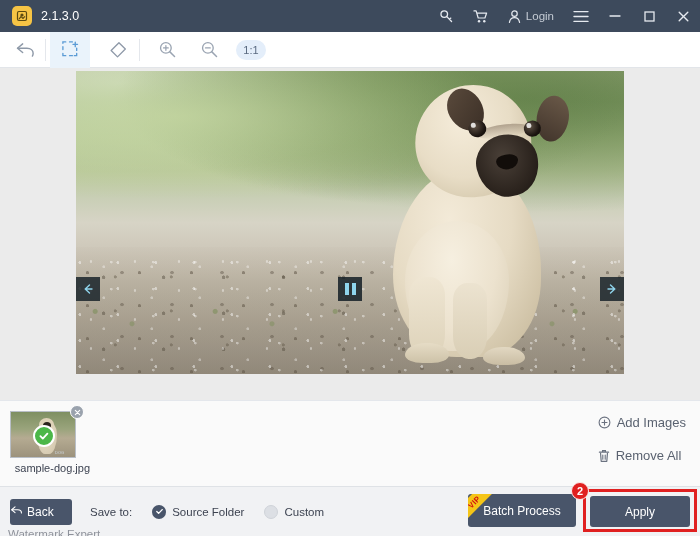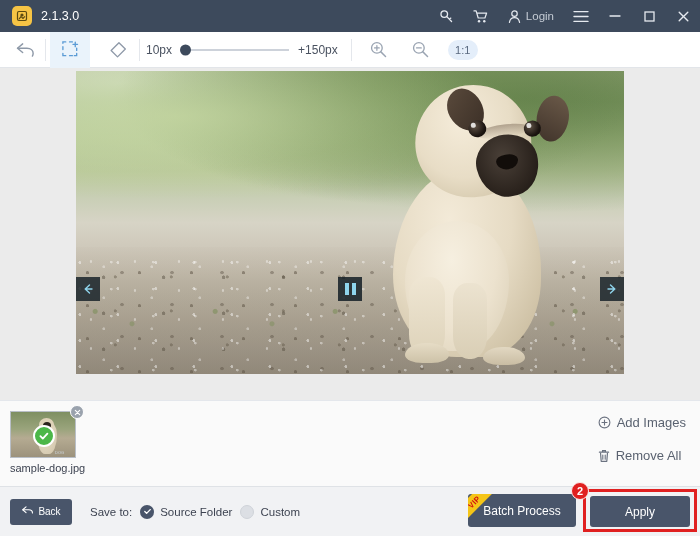--- a/index.html
+++ b/index.html
@@ -294,47 +294,47 @@
   .thumb-close {
     position: absolute; left: 60px; top: -6px; width: 14px; height: 14px;
     border-radius: 50%; background: #9aa2ad; color: #fff;
     display: flex; align-items: center; justify-content: center;
     font-size: 9px; border: 1.5px solid #ffffff;
   }
   .thumb-wm {
     position: absolute; left: 44px; top: 38px; font-size: 4px; color: #cfd8e0;
   }
   .thumb-name {
-    margin-top: 4px; font-size: 11px; color: #3d4351; text-align: left;
+    margin-top: 4px; font-size: 11px; color: #3d4351; text-align: right;
     width: 80px;
   }
   .strip-actions {
     position: absolute; right: 14px; top: 14px;
     display: flex; flex-direction: column; gap: 18px; align-items: flex-start;
   }
   .strip-action {
     display: flex; align-items: center; gap: 6px;
     font-size: 13px; color: #5a6270;
   }
   .strip-action svg { display: block; }
 
   
   .bottombar {
     position: absolute; left: 0; top: 486px; width: 700px; height: 50px;
     background: #f1f2f4; border-top: 1px solid #dfe2e6;
     display: flex; align-items: center;
   }
   .btn-back {
     margin-left: 10px; width: 62px; height: 26px; border-radius: 3px;
-    background: #49556a; color: #ffffff; font-size: 10px;
-    display: flex; align-items: center; justify-content: center; gap: 4px;
+    background: #49556a; color: #ffffff; font-size: 12px;
+    display: flex; align-items: center; gap: 4px;
     flex: none;
   }
   .saveto-label { margin-left: 18px; font-size: 11.5px; color: #3d4351; }
-  .radio-opt { display: flex; align-items: center; gap: 6px; margin-left: 8px; }
+  .radio-opt { display: flex; align-items: center; gap: 6px; margin-left: 20px; }
   .radio-on {
     width: 14px; height: 14px; border-radius: 50%; background: #49556a;
     display: flex; align-items: center; justify-content: center;
   }
   .radio-off {
     width: 14px; height: 14px; border-radius: 50%;
     background: #dcdfe4; border: 1px solid #cfd3d9;
   }
   .radio-text { font-size: 11.5px; color: #3d4351; }
 
@@ -438,27 +438,20 @@
         <path d="M2 3.5 V2 H5 M9 2 H12 M2 7 V10 M2 14 V16.5 H5 M9 16.5 H12 M16.5 14 V16.5 H14 M16.5 8.5 V11" fill="none" stroke="#5b9bd5" stroke-width="1.4" stroke-linecap="round"></path>
         <path d="M15 2.2 V7 M12.6 4.6 H17.4" stroke="#5b9bd5" stroke-width="1.4" stroke-linecap="round"></path>
       </svg>
     </div>
     <div class="tool tool-eraser sep-right">
       <svg width="20" height="20" viewBox="0 0 21 21">
         <path d="M11.5 2.8 L18.2 9.5 L10 17.7 L3.3 11 Z" fill="none" stroke="#8e99a8" stroke-width="1.4" stroke-linejoin="round"></path>
       </svg>
     </div>
 
-    <div class="slider-group">
-      <span class="slider-min">10px</span>
-      <div class="slider-track">
-        <div class="slider-thumb"></div>
-      </div>
-      <span class="slider-max">+150px</span>
-    </div>
 
 
     <div class="tool tool-zin">
       <svg width="19" height="19" viewBox="0 0 20 20">
         <circle cx="8.3" cy="8.3" r="5.6" fill="none" stroke="#9aa4b2" stroke-width="1.4"></circle>
         <path d="M8.3 5.8v5M5.8 8.3h5" stroke="#9aa4b2" stroke-width="1.3" stroke-linecap="round"></path>
         <path d="M12.5 12.5 L17.4 17.4" stroke="#9aa4b2" stroke-width="1.5" stroke-linecap="round"></path>
       </svg>
     </div>
     <div class="tool tool-zout">
@@ -604,13 +597,14 @@
   <div class="btn-batch">
     <span class="vip-ribbon">VIP</span>
     <span>Batch Process</span>
   </div>
 
   <div class="apply-wrap">
     <div class="btn-apply">Apply</div>
   </div>
   <div class="badge badge-2">2</div>
 
+  <div class="cutoff">Watermark Expert</div>
 </div>
 
 </body></html>

